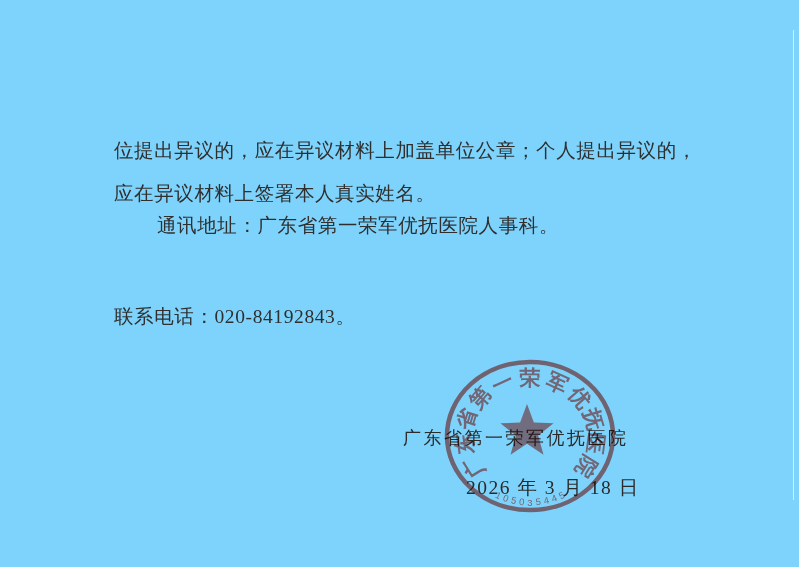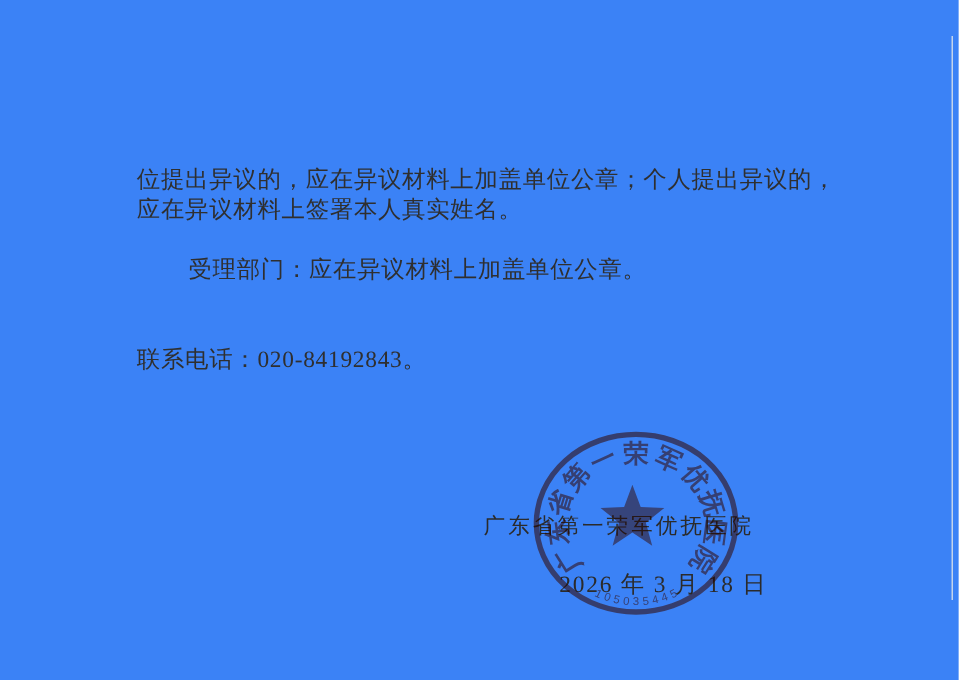--- a/index.html
+++ b/index.html
@@ -4,37 +4,37 @@
 <style>
   html, body {
     margin: 0;
     padding: 0;
     background: #ffffff;
   }
   .page {
     position: relative;
     width: 799px;
     height: 567px;
-    background: #3b82f6;
+    background: #7dd3fc;
     overflow: hidden;
     font-family: "Liberation Serif", "DejaVu Serif", serif;
   }
   .line {
     position: absolute;
     font-size: 19.5px;
     letter-spacing: 0.6px;
     color: #2f2f2f;
     white-space: nowrap;
     line-height: 1;
   }
   .l1 { left: 114px; top: 141px; }
-  .l2 { left: 114px; top: 166px; }
+  .l2 { left: 114px; top: 184px; }
   .l3 { left: 157px; top: 216px; }
   .l4 { left: 157px; top: 254px; }
-  .l5 { left: 114px; top: 291px; }
+  .l5 { left: 114px; top: 307px; }
   .sig-org {
     position: absolute;
     left: 403px;
     top: 429px;
     font-size: 18px;
     letter-spacing: 2.5px;
     color: #2b2b2b;
     white-space: nowrap;
     line-height: 1;
   }
@@ -88,21 +88,21 @@
     background: #e7e9e9;
   }
 </style>
 </head>
 <body>
 
 <div class="page">
 
   <div class="line l1">位提出异议的，应在异议材料上加盖单位公章；个人提出异议的，</div>
   <div class="line l2">应在异议材料上签署本人真实姓名。</div>
-  <div class="line l3">受理部门：应在异议材料上加盖单位公章。</div>
+  <div class="line l3">通讯地址：广东省第一荣军优抚医院人事科。</div>
   <div class="line l5">联系电话：020-84192843。</div>
 
   <div class="sig-org">广东省第一荣军优抚医院</div>
   <div class="sig-date">2026 年 3 月 18 日</div>
 
   <svg class="seal" width="200" height="190" viewBox="0 0 200 190">
     <ellipse class="ring" cx="100" cy="95" rx="83" ry="74" stroke="#dd534d"></ellipse>
     <polygon class="star" points="97,63 103.9,81.5 123.6,82.3 108.2,94.6 113.5,113.7 97,102.8 80.5,113.7 85.8,94.6 70.4,82.3 90.1,81.5" fill="#dd534d"></polygon>
     <g id="seal-arc">
         <text class="arc-char" x="44.0" y="125.7" fill="#dd534d" transform="rotate(-122.0 44.0 125.7)">广</text>

